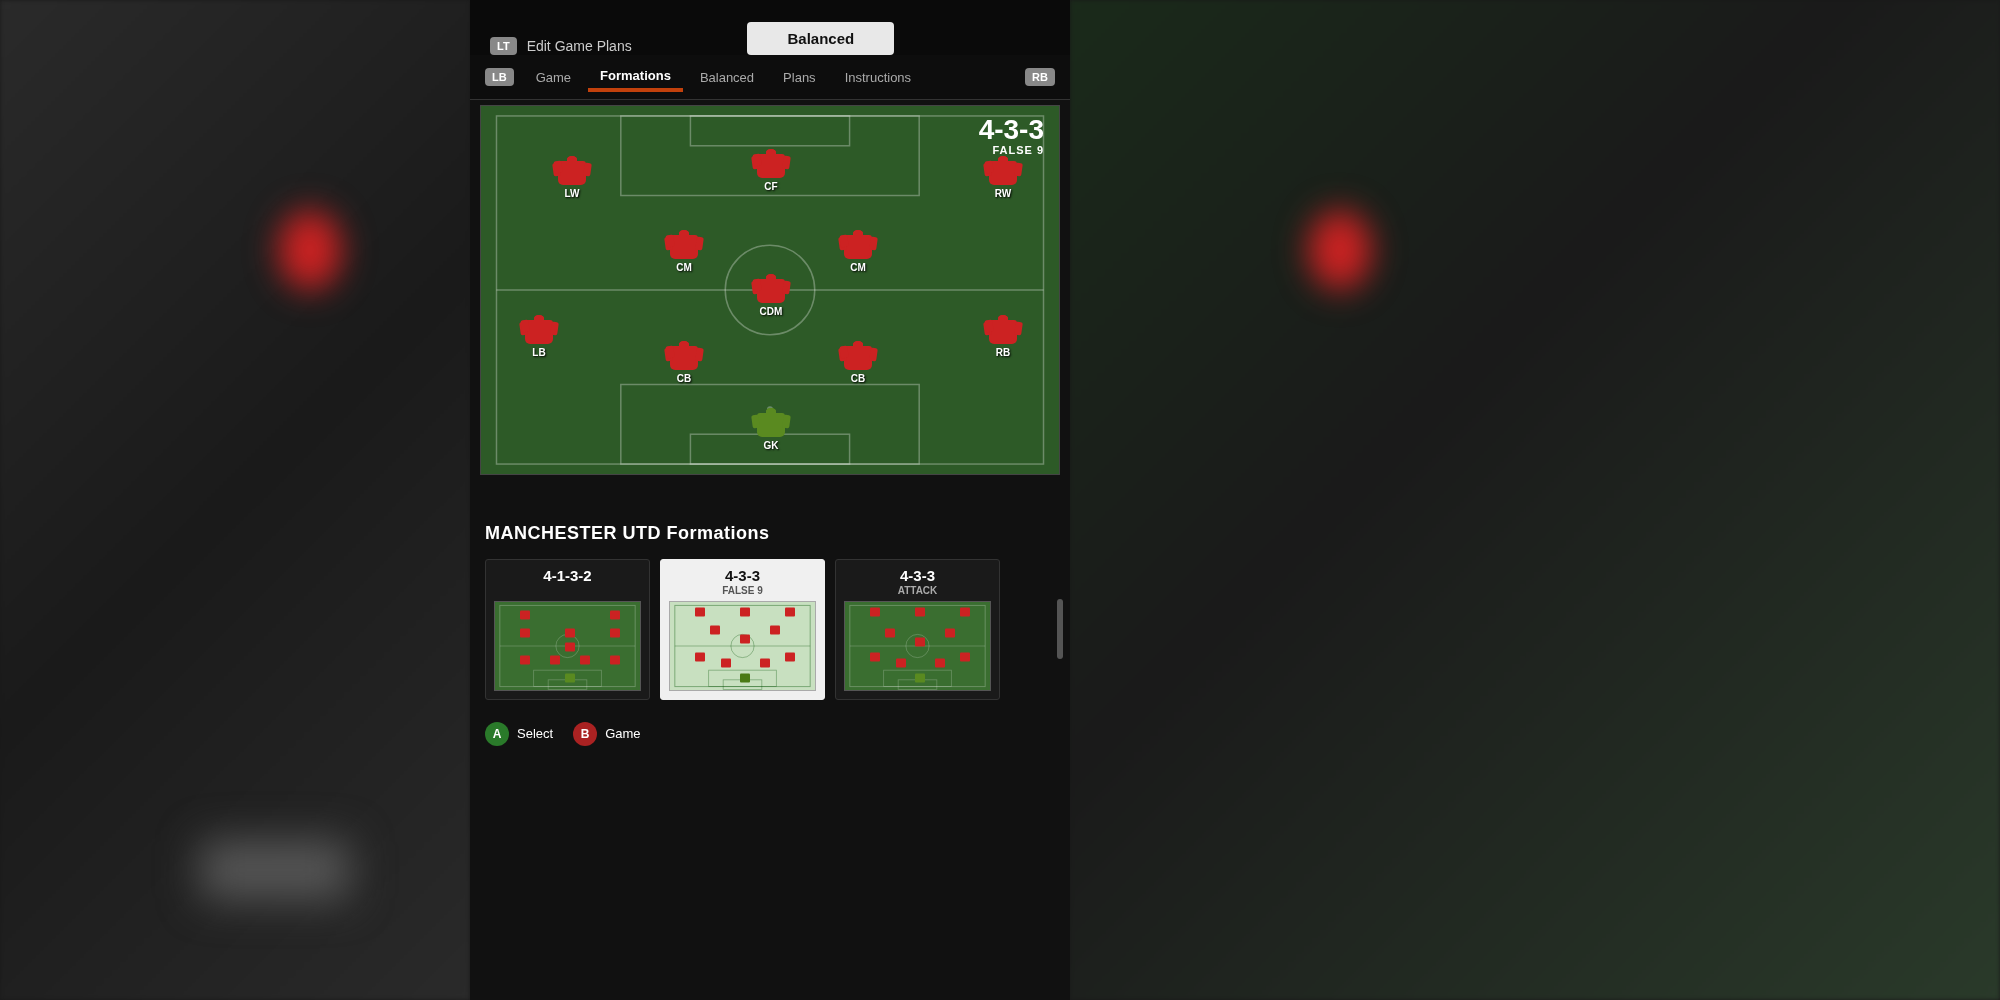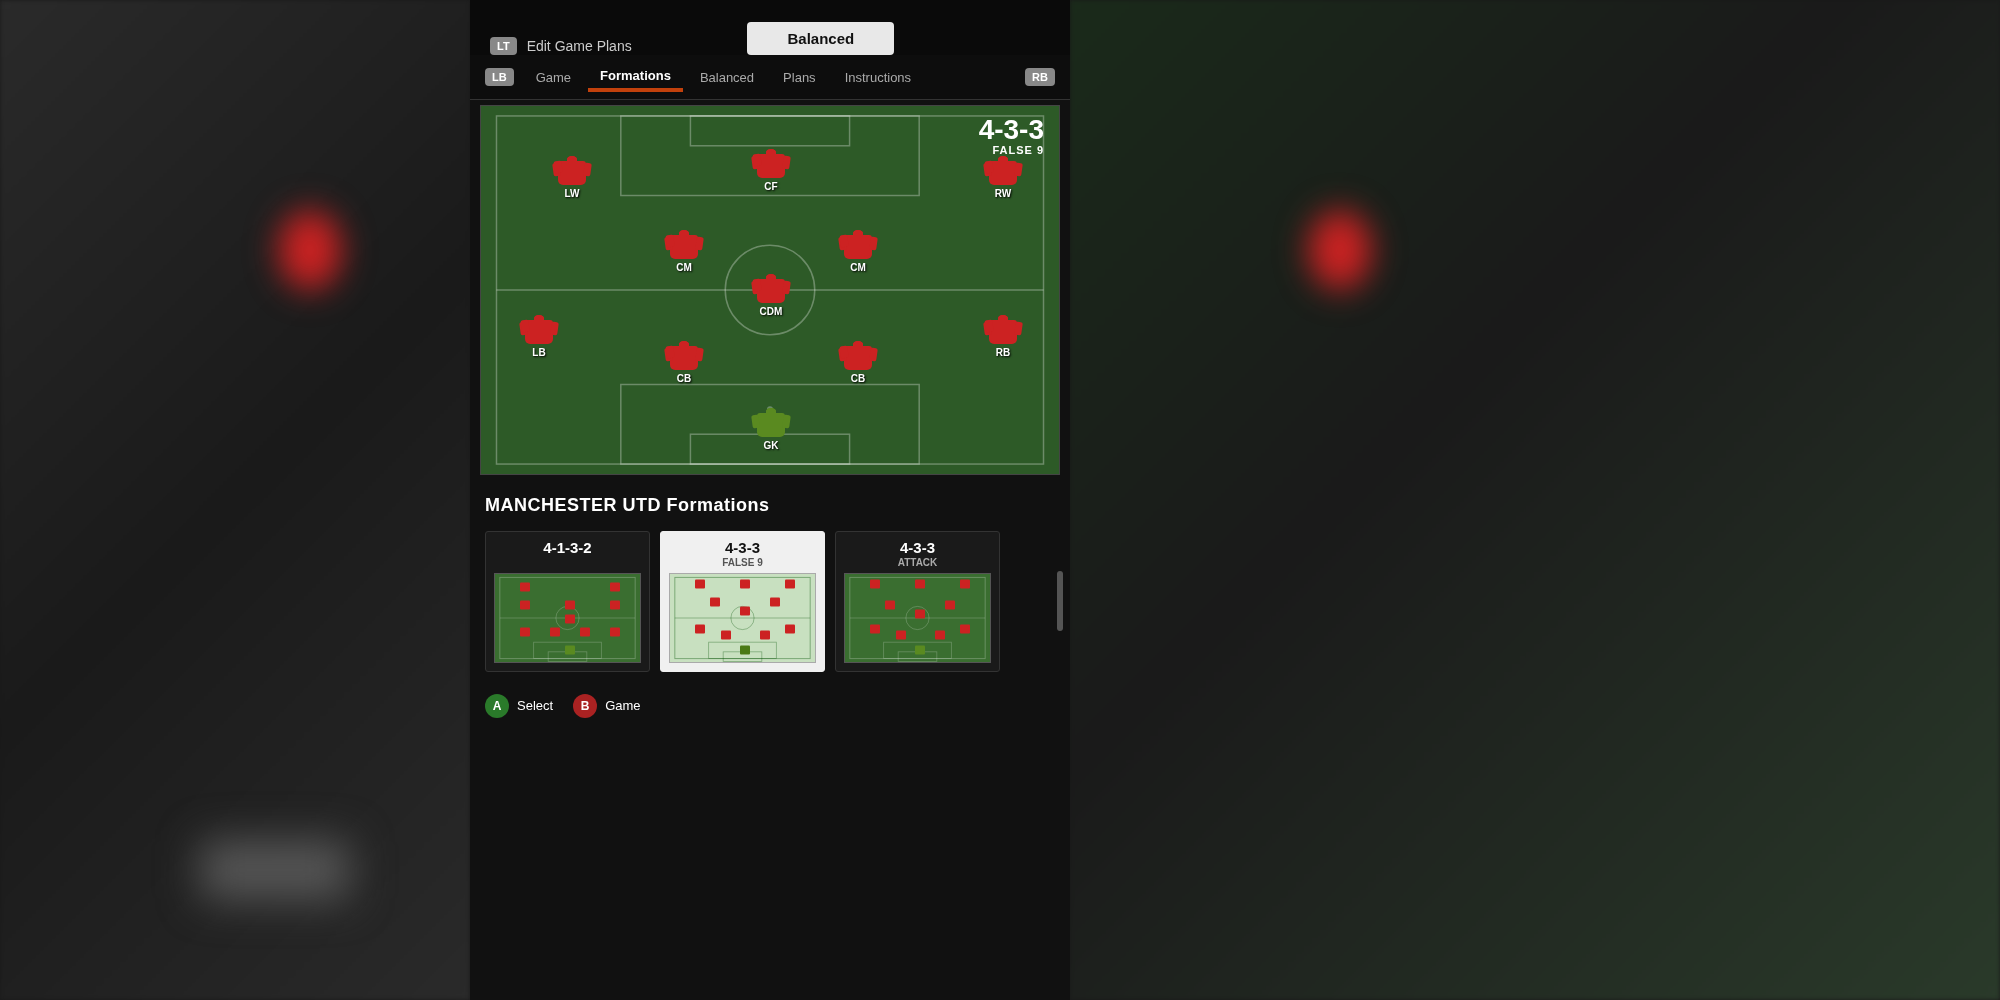--- a/index.html
+++ b/index.html
@@ -253,20 +253,21 @@
     .bottom-section {
       background: #111;
       padding: 15px 15px 10px;
     }
     .section-title {
       color: white;
       font-size: 18px;
       font-weight: 900;
       margin-bottom: 15px;
       letter-spacing: 0.5px;
+      margin-top: 28px;
     }
 
     .formations-list {
       display: flex;
       gap: 10px;
       align-items: flex-start;
     }
 
     .formation-card {
       width: 165px;

